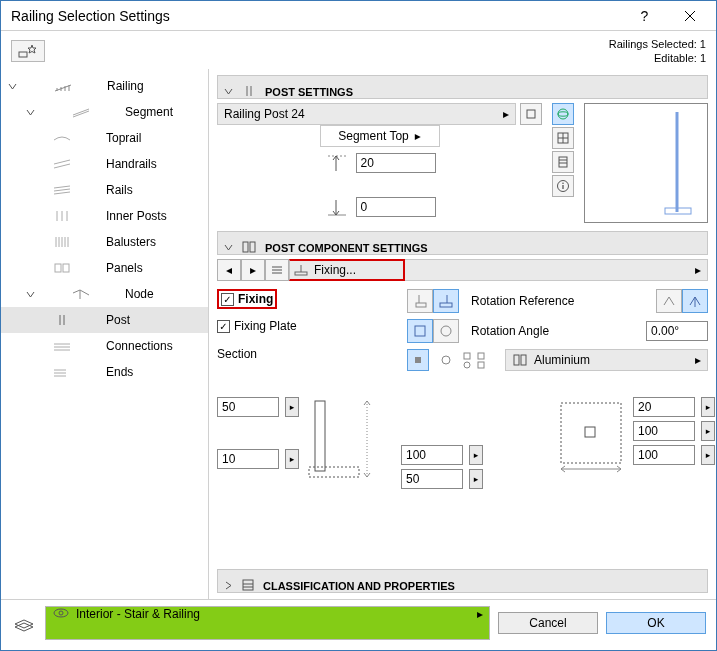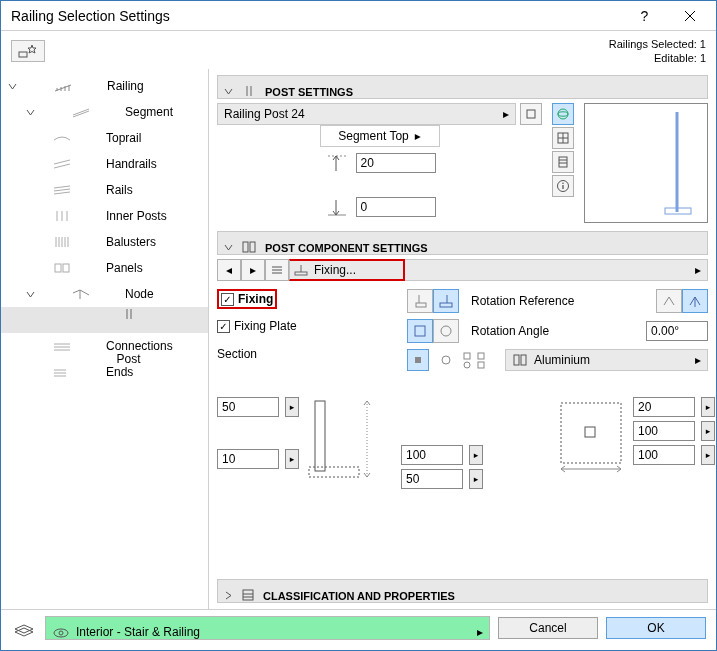--- a/index.html
+++ b/index.html
@@ -11,42 +11,42 @@
   .titlebar .btn svg { stroke:#000; }
   .topstrip { display:flex; align-items:center; padding:6px 10px 4px; }
   .fav { width:34px; height:22px; border:1px solid #b8b8b8; display:flex; align-items:center; justify-content:center; background:#f4f4f4; }
   .right-status { margin-left:auto; text-align:right; font-size:11px; line-height:14px; }
   .main { flex:1; display:flex; }
   .sidebar { width:208px; border-right:1px solid #d0d0d0; padding:4px 0; overflow:hidden; }
   .tree-item { display:flex; align-items:center; height:26px; padding-left:6px; cursor:pointer;gap:31px; }
   .tree-item .exp { width:14px; display:flex; align-items:center; justify-content:center; }
   .tree-item .ticon { width:26px; display:flex; align-items:center; justify-content:center; }
   .tree-item .lbl { font-size:12px; flex:1; }
-  .tree-item.selected { background:#e5e5e5;flex-direction:column; }
+  .tree-item.selected { background:#e5e5e5; }
   .content { flex:1; padding:6px 8px 0; display:flex; flex-direction:column; overflow:hidden; }
   .section-header { height:24px; background:#e8e8e8; border:1px solid #c8c8c8; display:flex; align-items:flex-end; padding:0 6px; font-weight:600; font-size:11px; gap:8px; }
   .section-header .exp svg{stroke:#555;}
   .dropdown { display:flex; align-items:center; height:22px; background:#eaeaea; border:1px solid #c8c8c8; padding:0 6px; font-size:12px; }
   .dropdown .arrow{margin-left:auto;}
   .vert-btns { display:flex; flex-direction:column; gap:2px; }
   .sq-btn { width:22px; height:22px; border:1px solid #b0b0b0; background:#f4f4f4; display:flex; align-items:center; justify-content:center; }
   .sq-btn.active { background:#cfe6ff; border-color:#5a9fe0; }
   .preview { border:1px solid #888; width:124px; height:120px; background:#fff; }
   .field-row { display:flex; align-items:center; gap:6px; }
   .input { border:1px solid #888; height:20px; padding:0 4px; font-size:12px; background:#fff; }
   .stepper { width:14px; height:20px; border:1px solid #888; background:#eaeaea; display:flex; align-items:center; justify-content:center; font-size:9px;}
   .checkbox { display:flex; align-items:center; gap:4px; font-size:12px; }
   .checkbox .box { width:13px; height:13px; border:1px solid #555; display:flex; align-items:center; justify-content:center; font-size:10px; color:#000;}
   .red-box { border:2px solid #d40000; padding:1px 2px; }
   .toggle-pair { display:flex; }
   .toggle-pair .sq-btn { border-radius:0; }
   .muted-icon{opacity:.7}
   .section-row{display:flex; align-items:center; gap:6px;}
   .bottom-bar{display:flex; align-items:center; gap:8px; padding:6px 10px 10px; border-top:1px solid #d0d0d0;}
-  .layer-dd{flex:1; display:flex; align-items:flex-end; height:24px; border:1px solid #b8b8b8; background:#86efac; padding:0 6px; gap:6px; font-size:12px;}
+  .layer-dd{flex:1; display:flex; align-items:flex-start; height:34px; border:1px solid #b8b8b8; background:#84cc16; padding:0 6px; gap:6px; font-size:12px;}
   .layer-dd .arrow{margin-left:auto;}
   .bbtn{width:100px; height:22px; border:1px solid #a0a0a0; background:#eee; font-size:12px;}
   .bbtn.primary{background:#cfe6ff; border-color:#5a9fe0;}
 </style>
 </head>
 <body>
 
 <div class="window">
   <div class="titlebar">
     <span class="title">Railing Selection Settings</span>

